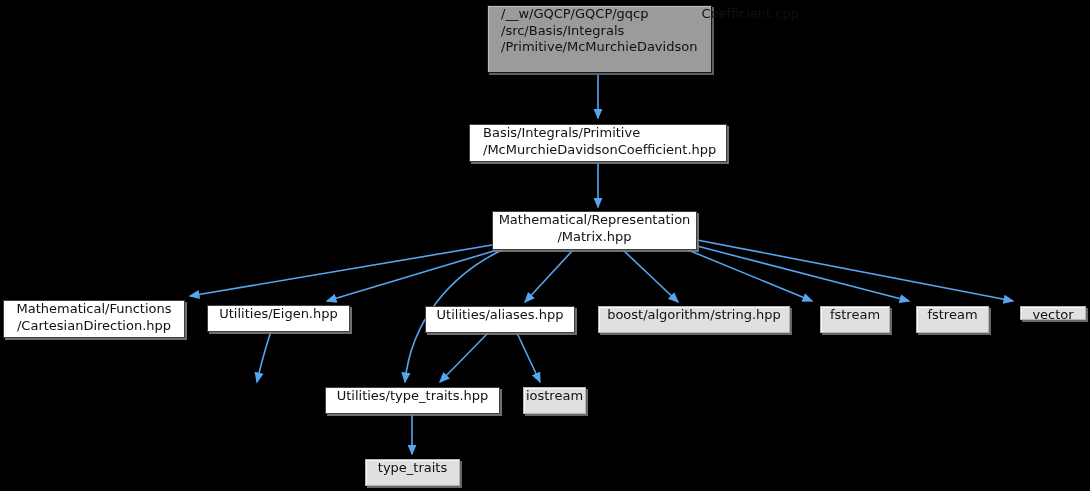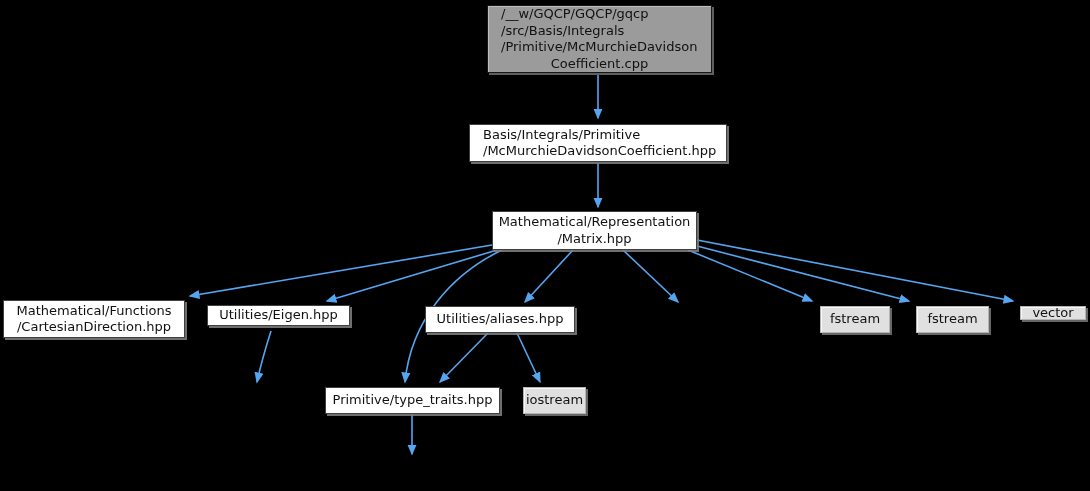--- a/index.html
+++ b/index.html
@@ -7,22 +7,21 @@
     position:relative;
     width:1090px;height:491px;
     background:#000;
     font-family:"DejaVu Sans","Liberation Sans",sans-serif;
     overflow:hidden;
   }
   #edge-layer{position:absolute;left:0;top:0;width:1090px;height:491px;pointer-events:none;}
   .node{
     position:absolute;
     box-sizing:border-box;
-    display:flex;flex-direction:column;
-    justify-content:center;
+    display:flex;flex-direction:row;
     font-size:13px;color:#111;
     line-height:16.5px;
     white-space:pre-line;
     cursor:default;
   }
   .node .lbl{display:block;width:100%;}
   .white{
     background:#ffffff;
     border:1px solid #3f3f3f;
     box-shadow:2px 2px 0 rgba(130,130,130,.85);
@@ -83,44 +82,50 @@
   <div class="node white" style="left:469px;top:124px;width:258px;height:38px">
     <span class="lbl leftpad">Basis/Integrals/Primitive
 /McMurchieDavidsonCoefficient.hpp</span>
   </div>
 
   <div class="node white center" style="left:3px;top:300px;width:182px;height:38px">
     <span class="lbl">Mathematical/Functions
 /CartesianDirection.hpp</span>
   </div>
 
-  <div class="node white center" style="left:207px;top:305px;width:143px;height:21px">
+  <div class="node white center" style="left:207px;top:305px;width:143px;height:27px">
     <span class="lbl">Utilities/Eigen.hpp</span>
   </div>
 
   <div class="node white center" style="left:425px;top:306px;width:150px;height:27px">
     <span class="lbl">Utilities/aliases.hpp</span>
   </div>
 
+  <div class="node gray center" style="left:598px;top:306px;width:192px;height:27px">
+    <span class="lbl">boost/algorithm/string.hpp</span>
+  </div>
 
   <div class="node gray center" style="left:820px;top:306px;width:70px;height:27px">
     <span class="lbl">fstream</span>
   </div>
 
   <div class="node gray center" style="left:916px;top:306px;width:73px;height:27px">
     <span class="lbl">fstream</span>
   </div>
 
   <div class="node gray center" style="left:1020px;top:306px;width:66px;height:14px">
     <span class="lbl">vector</span>
   </div>
 
 
   <div class="node white center" style="left:325px;top:387px;width:175px;height:27px">
-    <span class="lbl">Primitive/type_traits.hpp</span>
+    <span class="lbl">Utilities/type_traits.hpp</span>
   </div>
 
   <div class="node gray center" style="left:523px;top:387px;width:63px;height:27px">
     <span class="lbl">iostream</span>
   </div>
 
+  <div class="node gray center" style="left:365px;top:459px;width:95px;height:27px">
+    <span class="lbl">type_traits</span>
+  </div>
 
 </div>
 
 </body></html>

